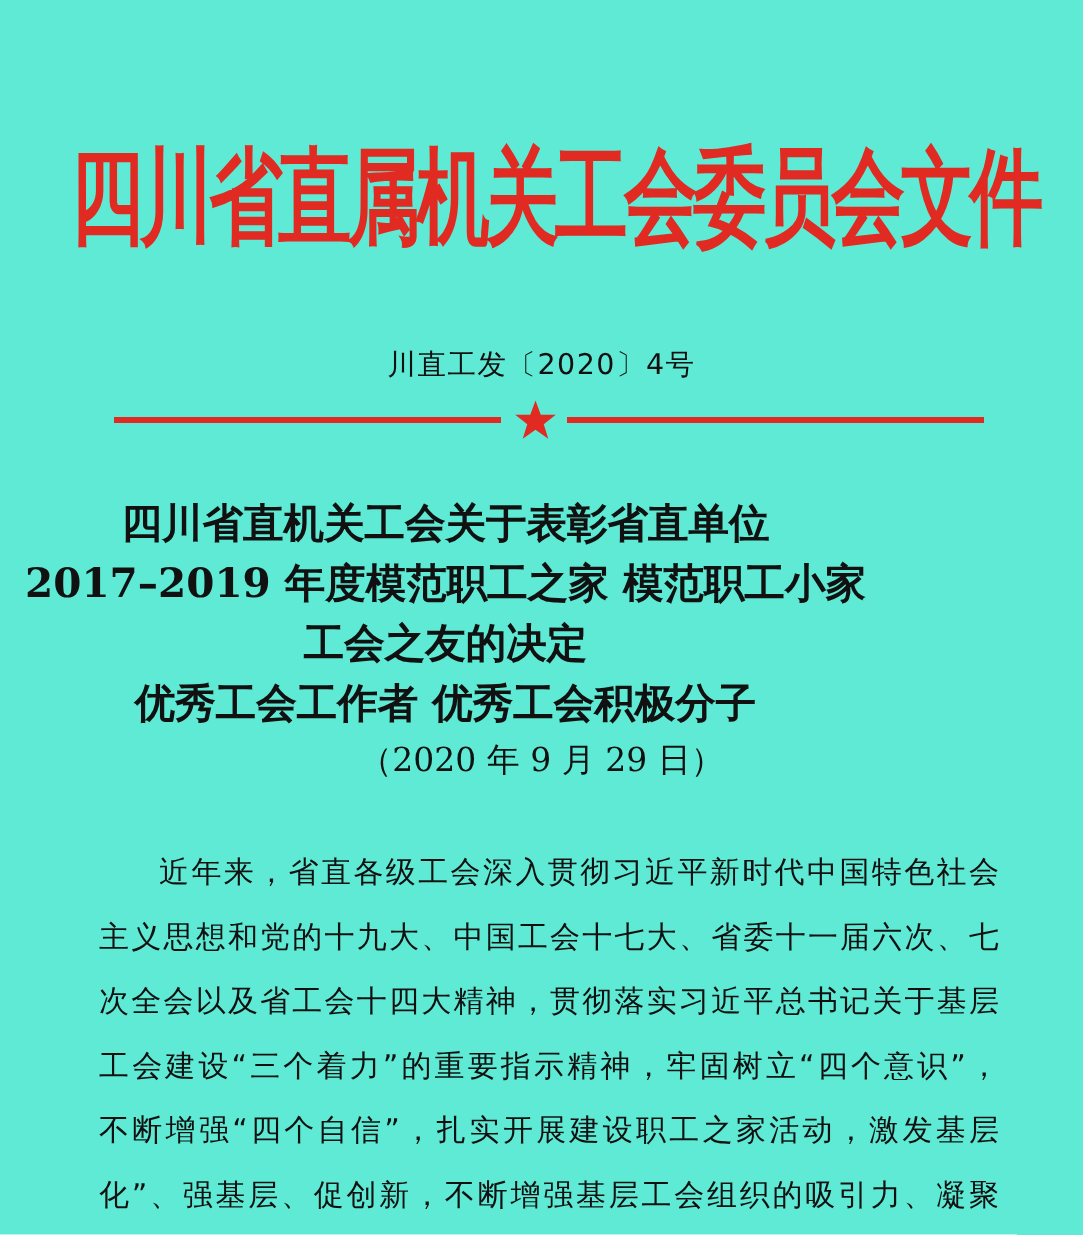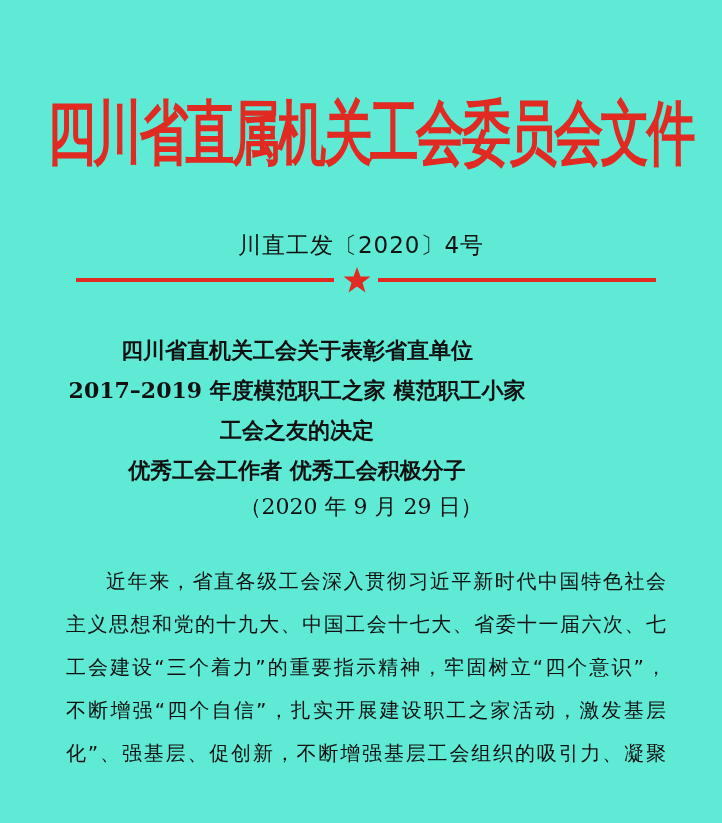--- a/index.html
+++ b/index.html
@@ -42,21 +42,21 @@
     white-space: nowrap;
     line-height: 1;
   }
   .doc-number {
     position: absolute;
     left: 0;
     width: 722px;
     top: 230px;
     text-align: center;
     font-family: "DejaVu Sans", "Liberation Sans", sans-serif;
-    font-size: 23px;
+    font-size: 19px;
     color: #111111;
     letter-spacing: 1px;
   }
   .divider {
     position: absolute;
     left: 76px;
     top: 266px;
     width: 580px;
     height: 28px;
   }
@@ -77,21 +77,21 @@
   }
   .title {
     position: absolute;
     left: 0;
     width: 594px;
     top: 330px;
     text-align: center;
     font-family: "DejaVu Serif", "Liberation Serif", serif;
     font-weight: bold;
     color: #111111;
-    font-size: 22px;
+    font-size: 27px;
     line-height: 40px;
   }
   .title .tline {
     display: block;
     white-space: nowrap;
   }
   .date-line {
     position: absolute;
     left: 0;
     width: 722px;
@@ -146,18 +146,19 @@
     <span class="tline">2017–2019 年度模范职工之家 模范职工小家</span>
     <span class="tline">工会之友的决定</span>
     <span class="tline">优秀工会工作者 优秀工会积极分子</span>
   </div>
 
   <div class="date-line">（2020 年 9 月 29 日）</div>
 
   <div class="body-text">
     <span class="bline first">近年来，省直各级工会深入贯彻习近平新时代中国特色社会</span>
     <span class="bline">主义思想和党的十九大、中国工会十七大、省委十一届六次、七</span>
+    <span class="bline">次全会以及省工会十四大精神，贯彻落实习近平总书记关于基层</span>
     <span class="bline">工会建设“三个着力”的重要指示精神，牢固树立“四个意识”，</span>
     <span class="bline">不断增强“四个自信”，扎实开展建设职工之家活动，激发基层</span>
     <span class="bline">化”、强基层、促创新，不断增强基层工会组织的吸引力、凝聚</span>
   </div>
 
 </div>
 
 </body></html>

